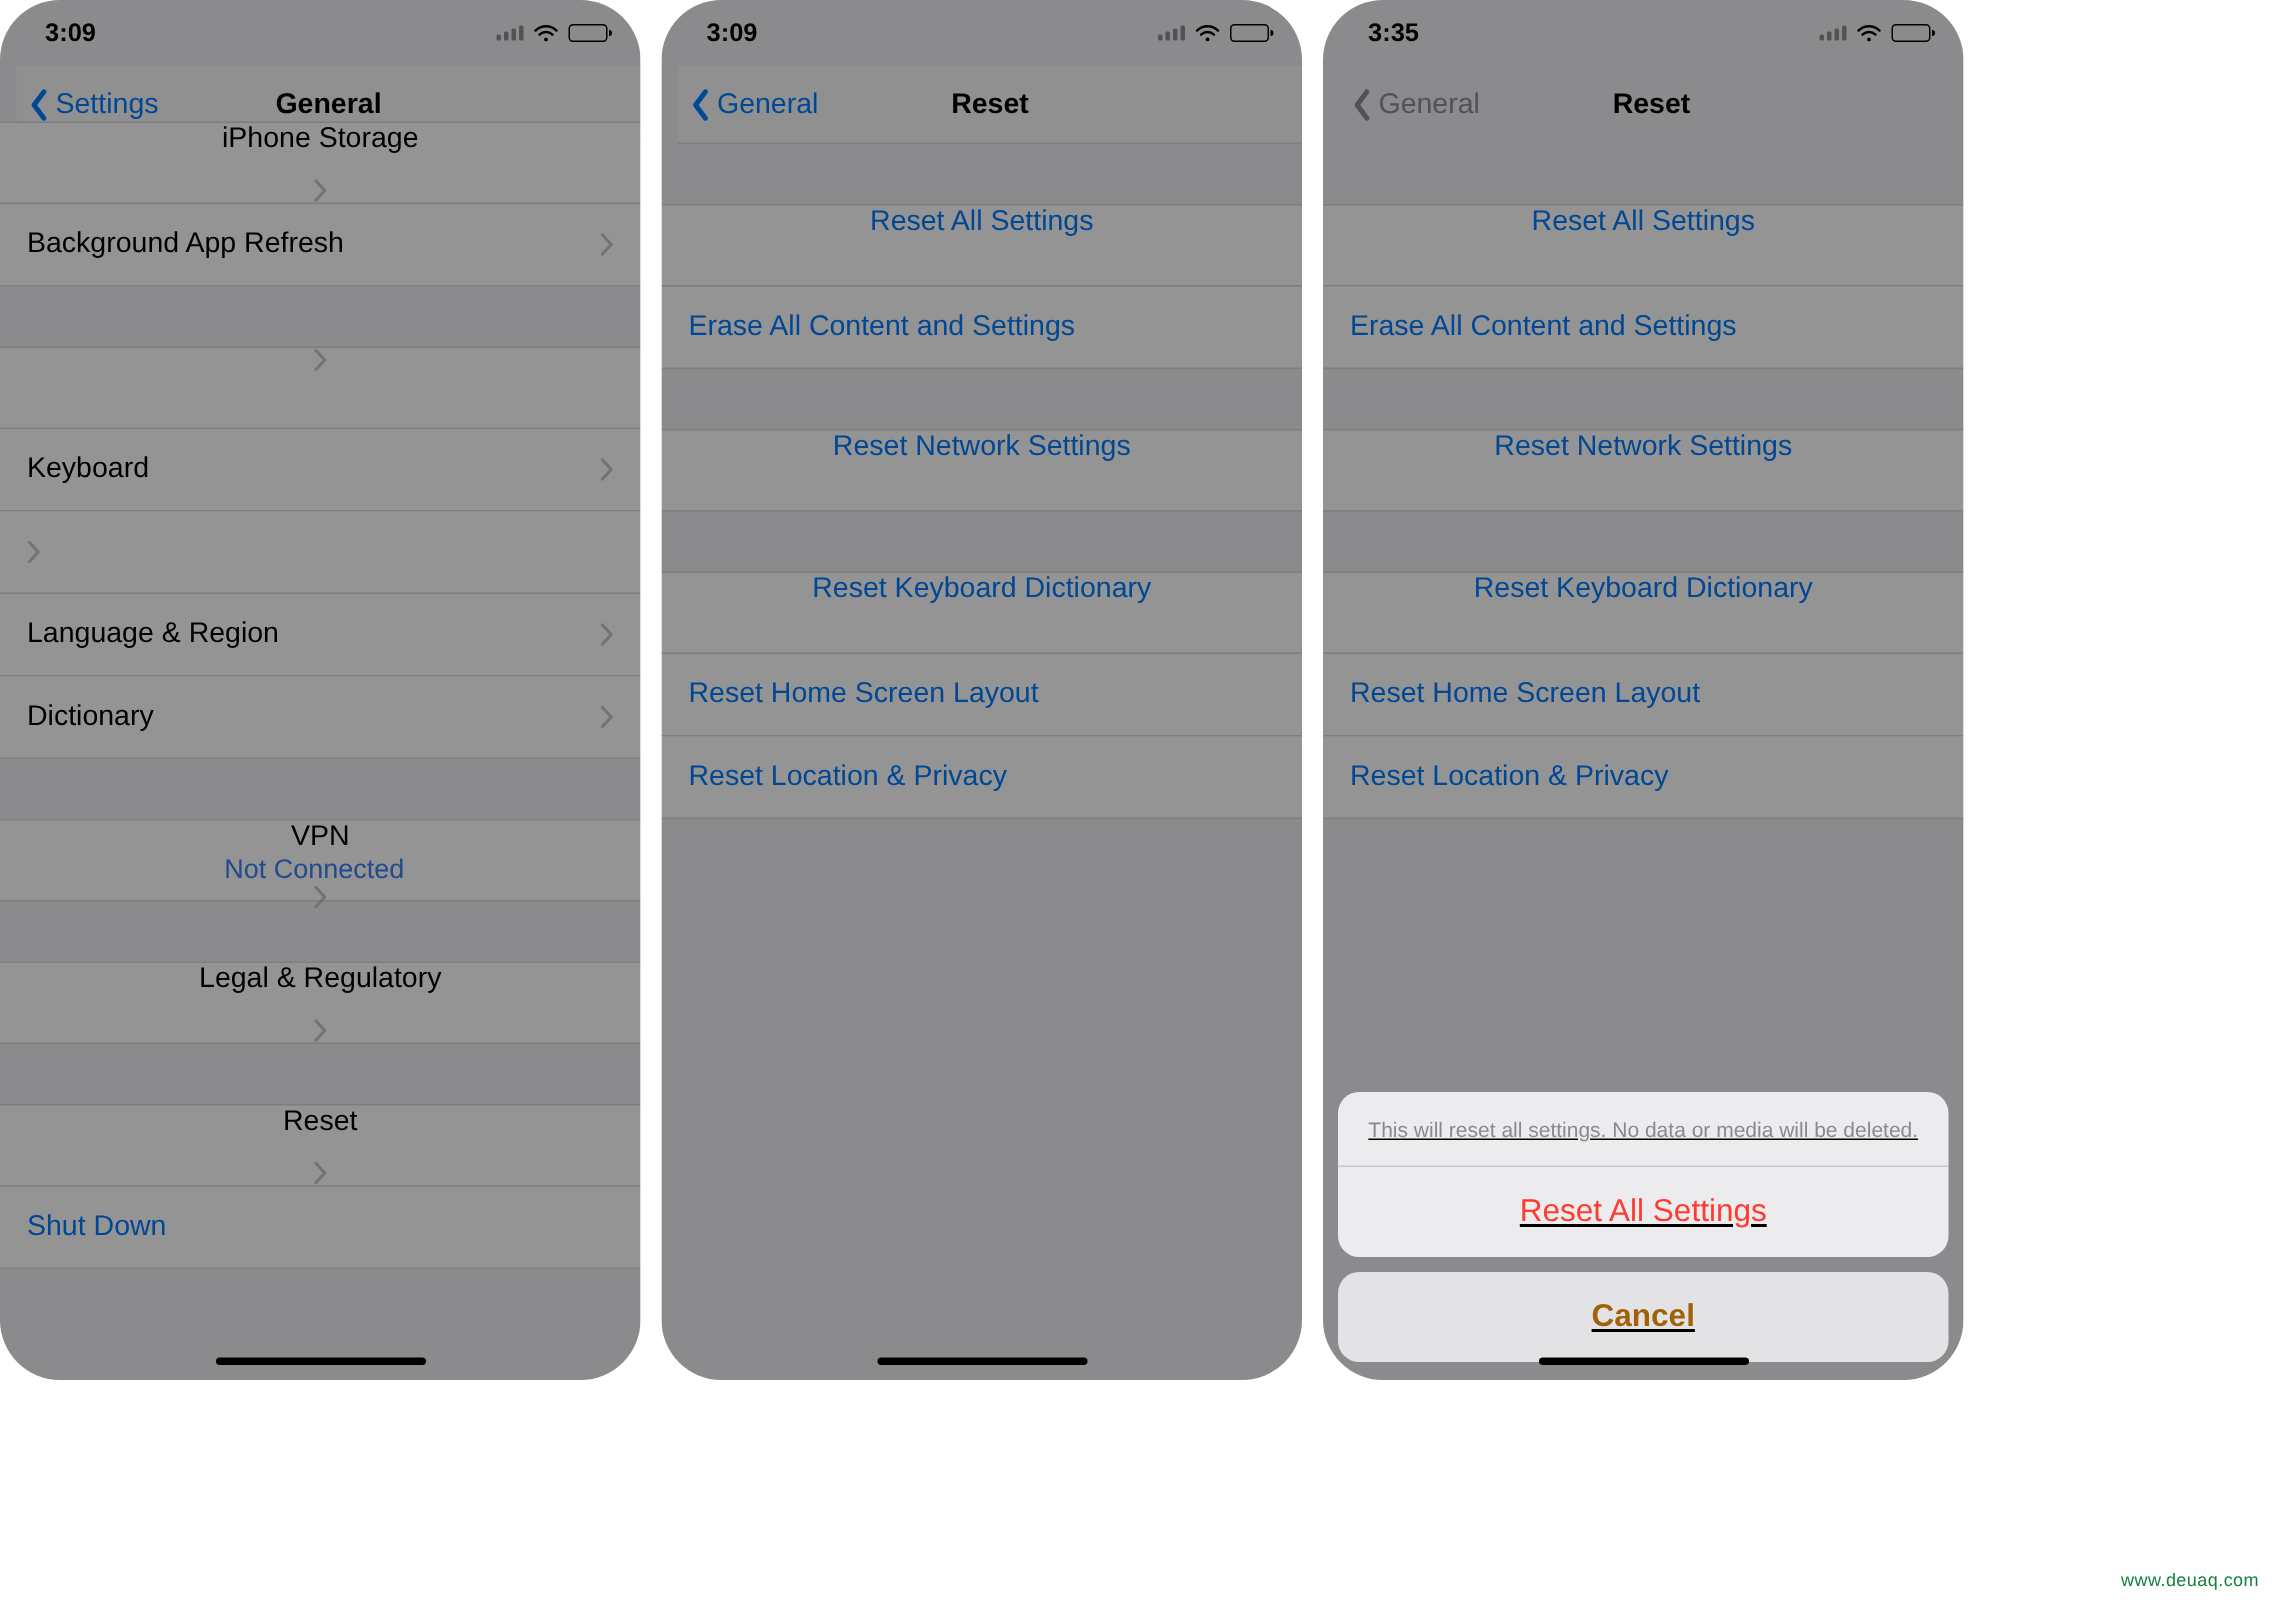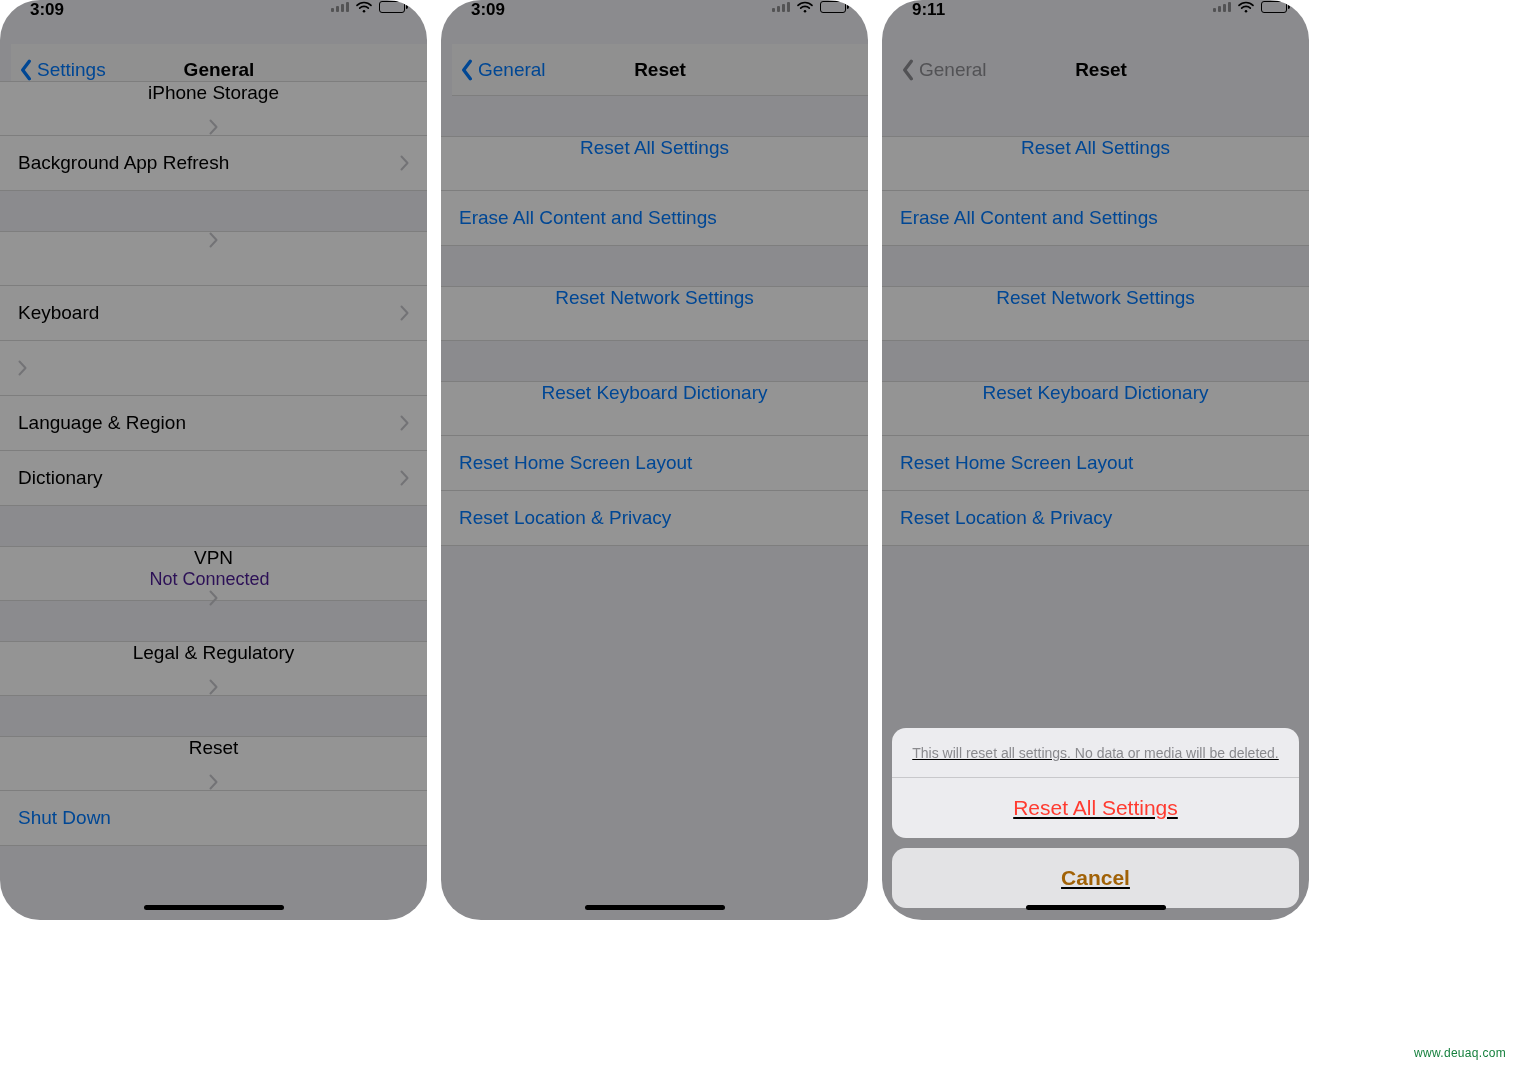--- a/index.html
+++ b/index.html
@@ -33,21 +33,21 @@
     inset: 0;
     background: rgba(0,0,0,0.42);
     pointer-events: none;
     z-index: 50;
   }
 
   
   .statusbar {
     height: 44px;
     display: flex;
-    align-items: flex-start;
+    align-items: center;
     justify-content: space-between;
     padding: 0 22px 0 30px;
     font-size: 17px;
     font-weight: 600;
     color: #000;
     position: relative;
     z-index: 10;
   }
   .status-right { display:flex; align-items:center; gap:6px; }
   .cellular { display:flex; gap:2px; align-items:flex-end; opacity:.4;}
@@ -95,21 +95,21 @@
     display:flex;
     align-items:center;
     padding:0 18px;
     font-size:19px;
     color:#000;
     position:relative;
     border-bottom: 0.5px solid rgba(0,0,0,0.15);
   }
   .row.first { border-top: 0.5px solid rgba(0,0,0,0.15); flex-direction: column; }
   .row .label { flex:1; }
-  .row .value { color:#4c1d95; font-size:18px; margin-right:8px;}
+  .row .value { color:#3b82f6; font-size:18px; margin-right:8px;}
   .row .chev-r { color:#c7c7cc; }
   .row.link { color:#007aff; }
   .row.highlight { z-index: 60; }
 
   .chev-r svg { width:9px; height:16px; display:block; }
 
   .home-indicator {
     position:absolute;
     bottom:10px;
     left:50%;
@@ -346,21 +346,21 @@
         </div>
         <div class="row link">
           <span class="label">Reset Location &amp; Privacy</span>
         </div>
       </div>
       <div class="dim"></div>
       <div class="home-indicator"></div>
     </div>
     <div class="phone">
       <div class="statusbar">
-        <span>9:11</span>
+        <span>3:35</span>
         <span class="status-right">
           <span class="cellular">
             <span></span>
             <span></span>
             <span></span>
             <span></span>
           </span>
           <span class="wifi">
             <svg viewBox="0 0 20 14">
               <path d="M10 13.2a1.4 1.4 0 100-2.8 1.4 1.4 0 000 2.8z" fill="#000"></path>

